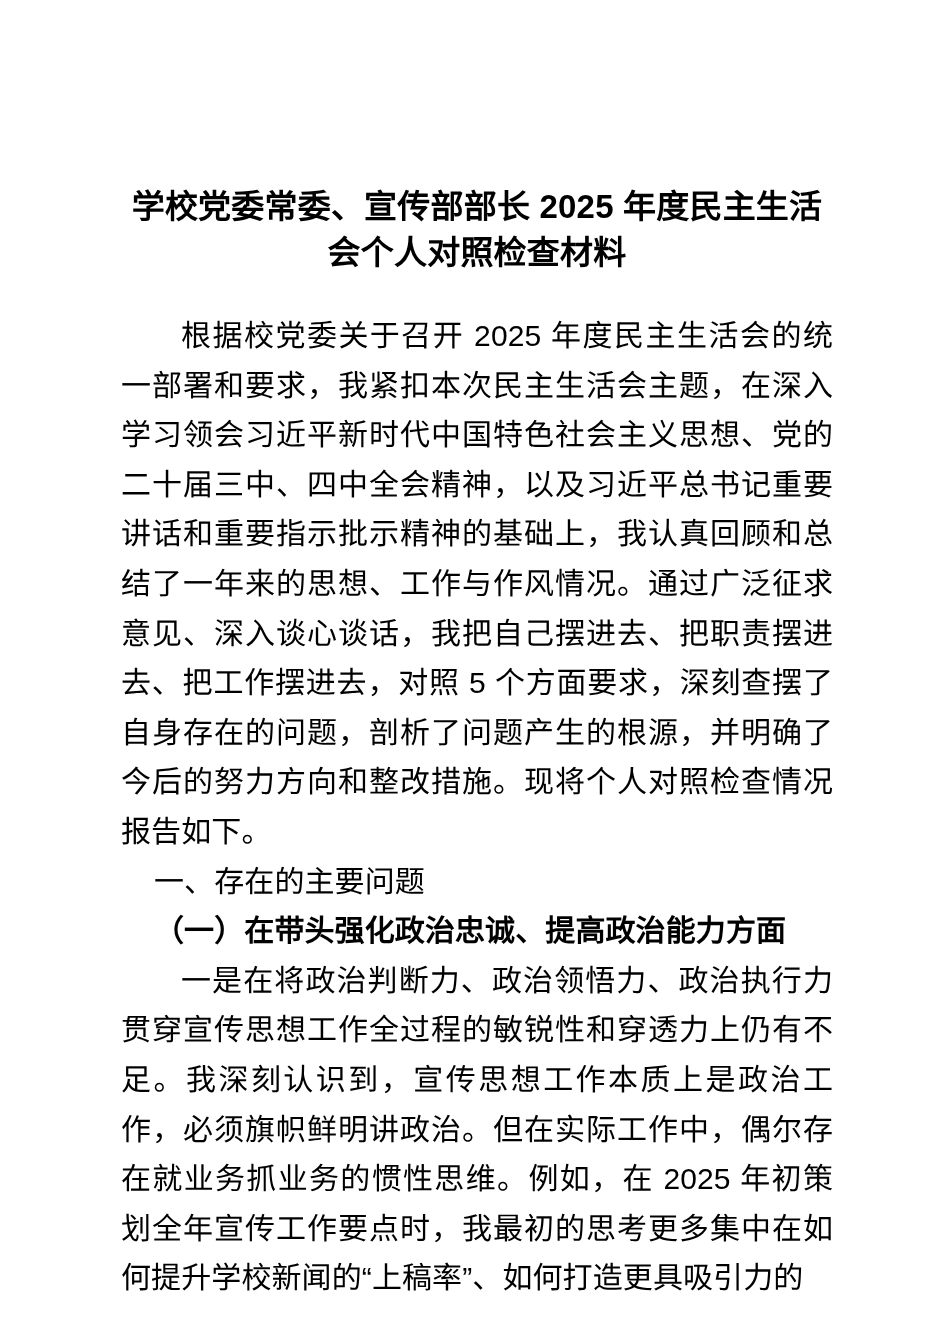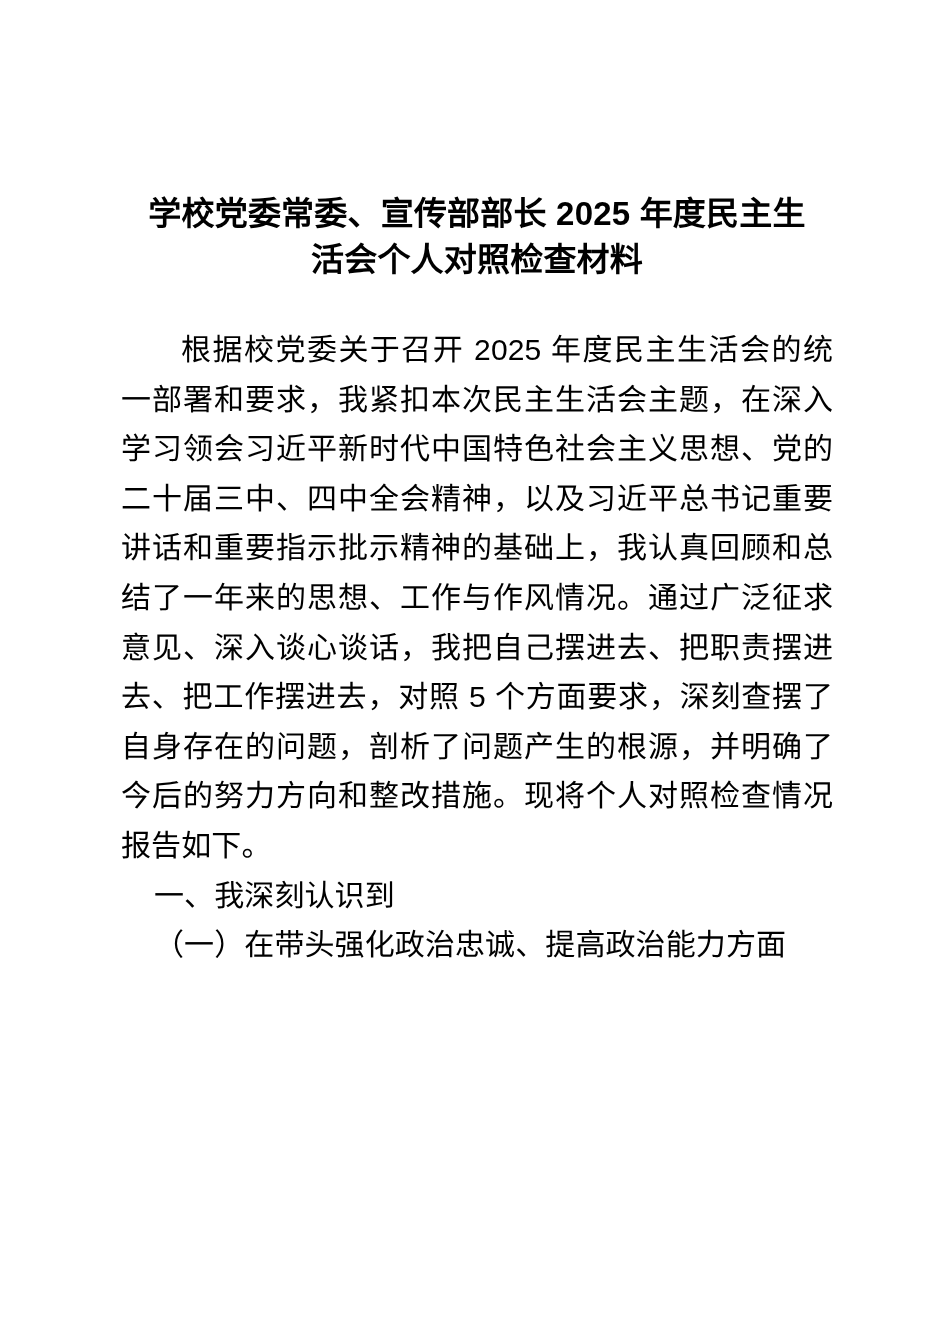--- a/index.html
+++ b/index.html
@@ -26,21 +26,21 @@
 
   
   .content {
     position: absolute;
     left: 121px;
     top: 0;
     width: 712px;
   }
 
   .doc-title {
-    margin: 15px;
+    margin: 8px;
     padding-top: 176px;
     font-size: 33px;
     line-height: 46px;
     font-weight: 700;
     text-align: center;
     letter-spacing: 0.2px;
     word-break: break-all;
   }
 
   .para {
@@ -55,38 +55,39 @@
 
   .para.indent-2 {
     text-indent: 2em;
   }
 
   .para.indent-1 {
     text-indent: 1.1em;
   }
 
   .para.bold {
-    font-weight: 400;
+    font-weight: 700;
   }
 
   .spacer-title-body {
     height: 27px;
   }
 </style>
 </head>
 <body>
 
 <div class="page">
   <div class="content">
 
     <h1 class="doc-title">学校党委常委、宣传部部长 2025 年度民主生活会个人对照检查材料</h1>
 
     <div class="spacer-title-body"></div>
 
     <p class="para indent-2">根据校党委关于召开 2025 年度民主生活会的统一部署和要求，我紧扣本次民主生活会主题，在深入学习领会习近平新时代中国特色社会主义思想、党的二十届三中、四中全会精神，以及习近平总书记重要讲话和重要指示批示精神的基础上，我认真回顾和总结了一年来的思想、工作与作风情况。通过广泛征求意见、深入谈心谈话，我把自己摆进去、把职责摆进去、把工作摆进去，对照 5 个方面要求，深刻查摆了自身存在的问题，剖析了问题产生的根源，并明确了今后的努力方向和整改措施。现将个人对照检查情况报告如下。</p>
 
-    <p class="para indent-1">一、我深刻认识到</p>
+    <p class="para indent-1">一、存在的主要问题</p>
 
     <p class="para indent-1 bold">（一）在带头强化政治忠诚、提高政治能力方面</p>
 
+    <p class="para indent-2">一是在将政治判断力、政治领悟力、政治执行力贯穿宣传思想工作全过程的敏锐性和穿透力上仍有不足。我深刻认识到，宣传思想工作本质上是政治工作，必须旗帜鲜明讲政治。但在实际工作中，偶尔存在就业务抓业务的惯性思维。例如，在 2025 年初策划全年宣传工作要点时，我最初的思考更多集中在如何提升学校新闻的“上稿率”、如何打造更具吸引力的</p>
 
   </div>
 </div>
 
 </body></html>

